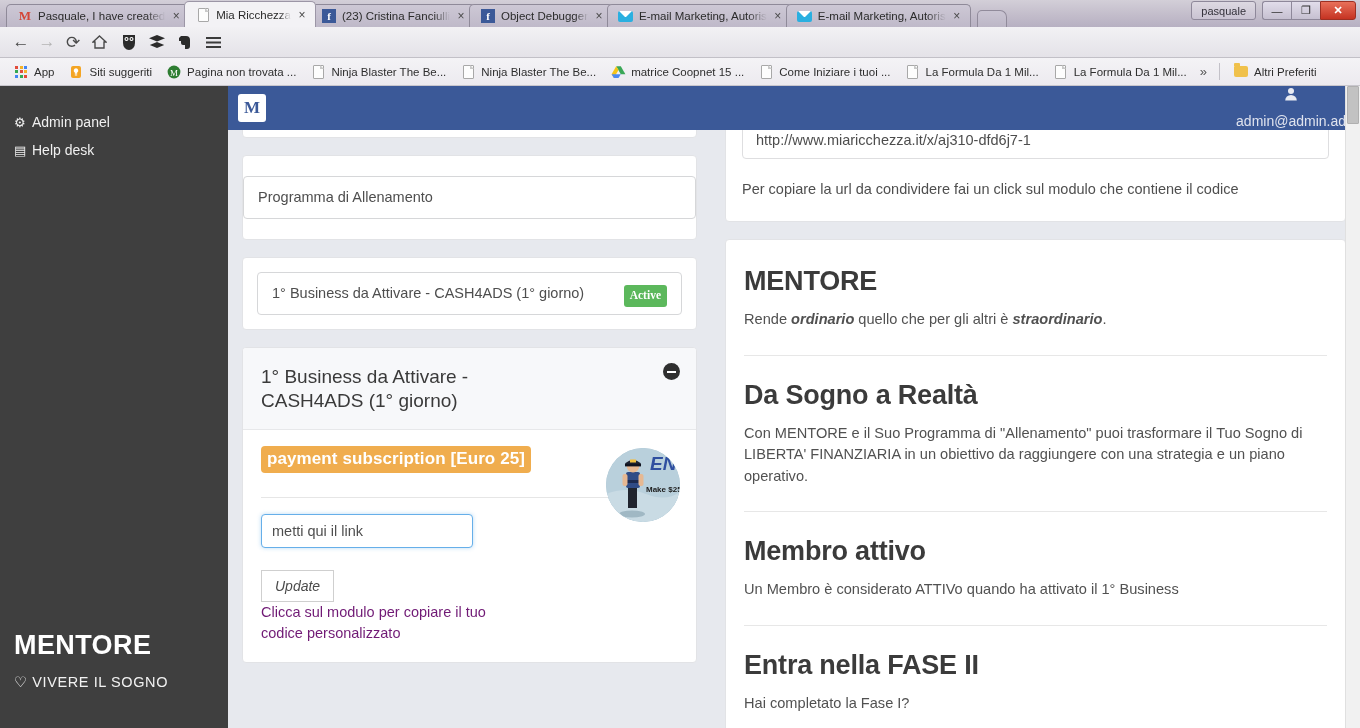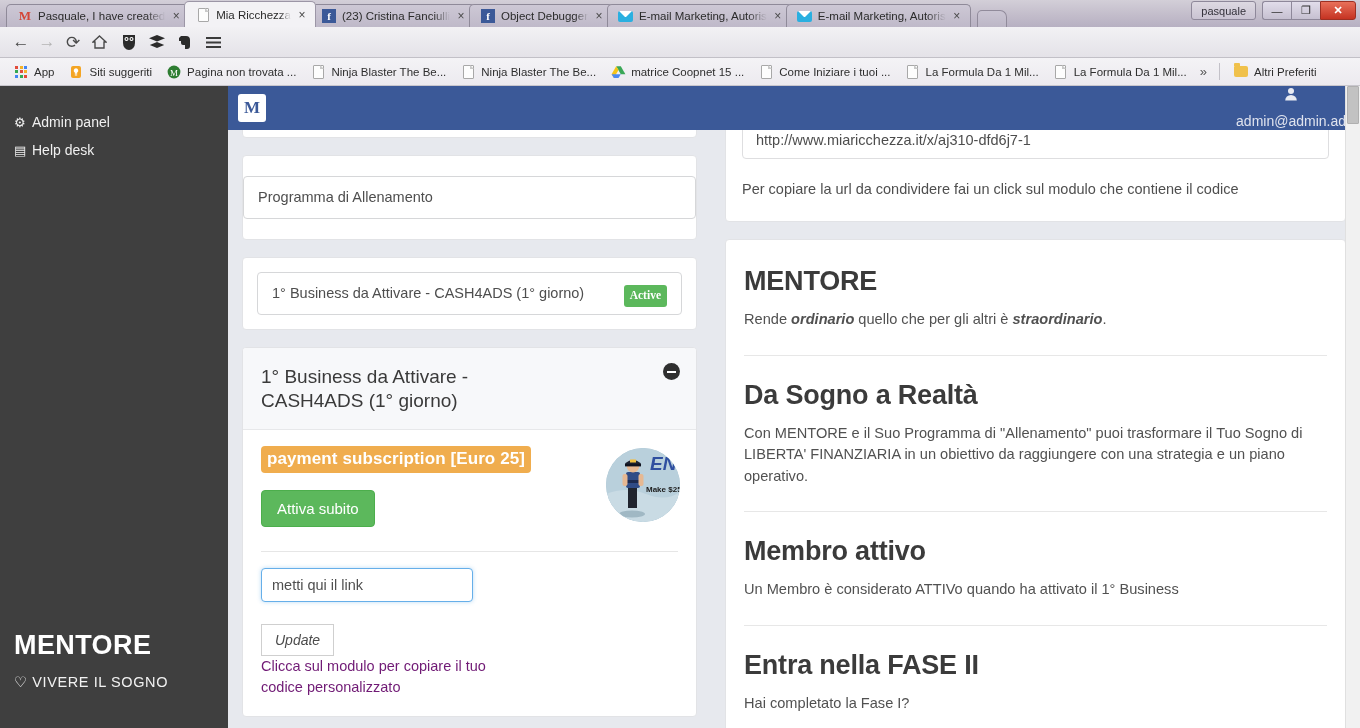--- a/index.html
+++ b/index.html
@@ -689,23 +689,20 @@
           <div class="card">
             <div class="panel-head">
               <h3>1° Business da Attivare - CASH4ADS (1° giorno)</h3>
               <span class="collapse-btn">
                   <i></i>
                 </span>
             </div>
 
             <div class="panel-body">
               <span class="label-orange">payment subscription [Euro 25]</span>
-              <div>
-                <span class="btn-green">Attiva subito</span>
-              </div>
 
               <div class="avatar">
                 <svg width="74" height="74" viewBox="0 0 74 74">
                   <defs>
                     <clipPath id="avclip">
                         <circle cx="37" cy="37" r="37"></circle>
                       </clipPath>
                   </defs>
                   <g clip-path="url(#avclip)">
                     <rect width="74" height="74" fill="#b9d0dc"></rect>

